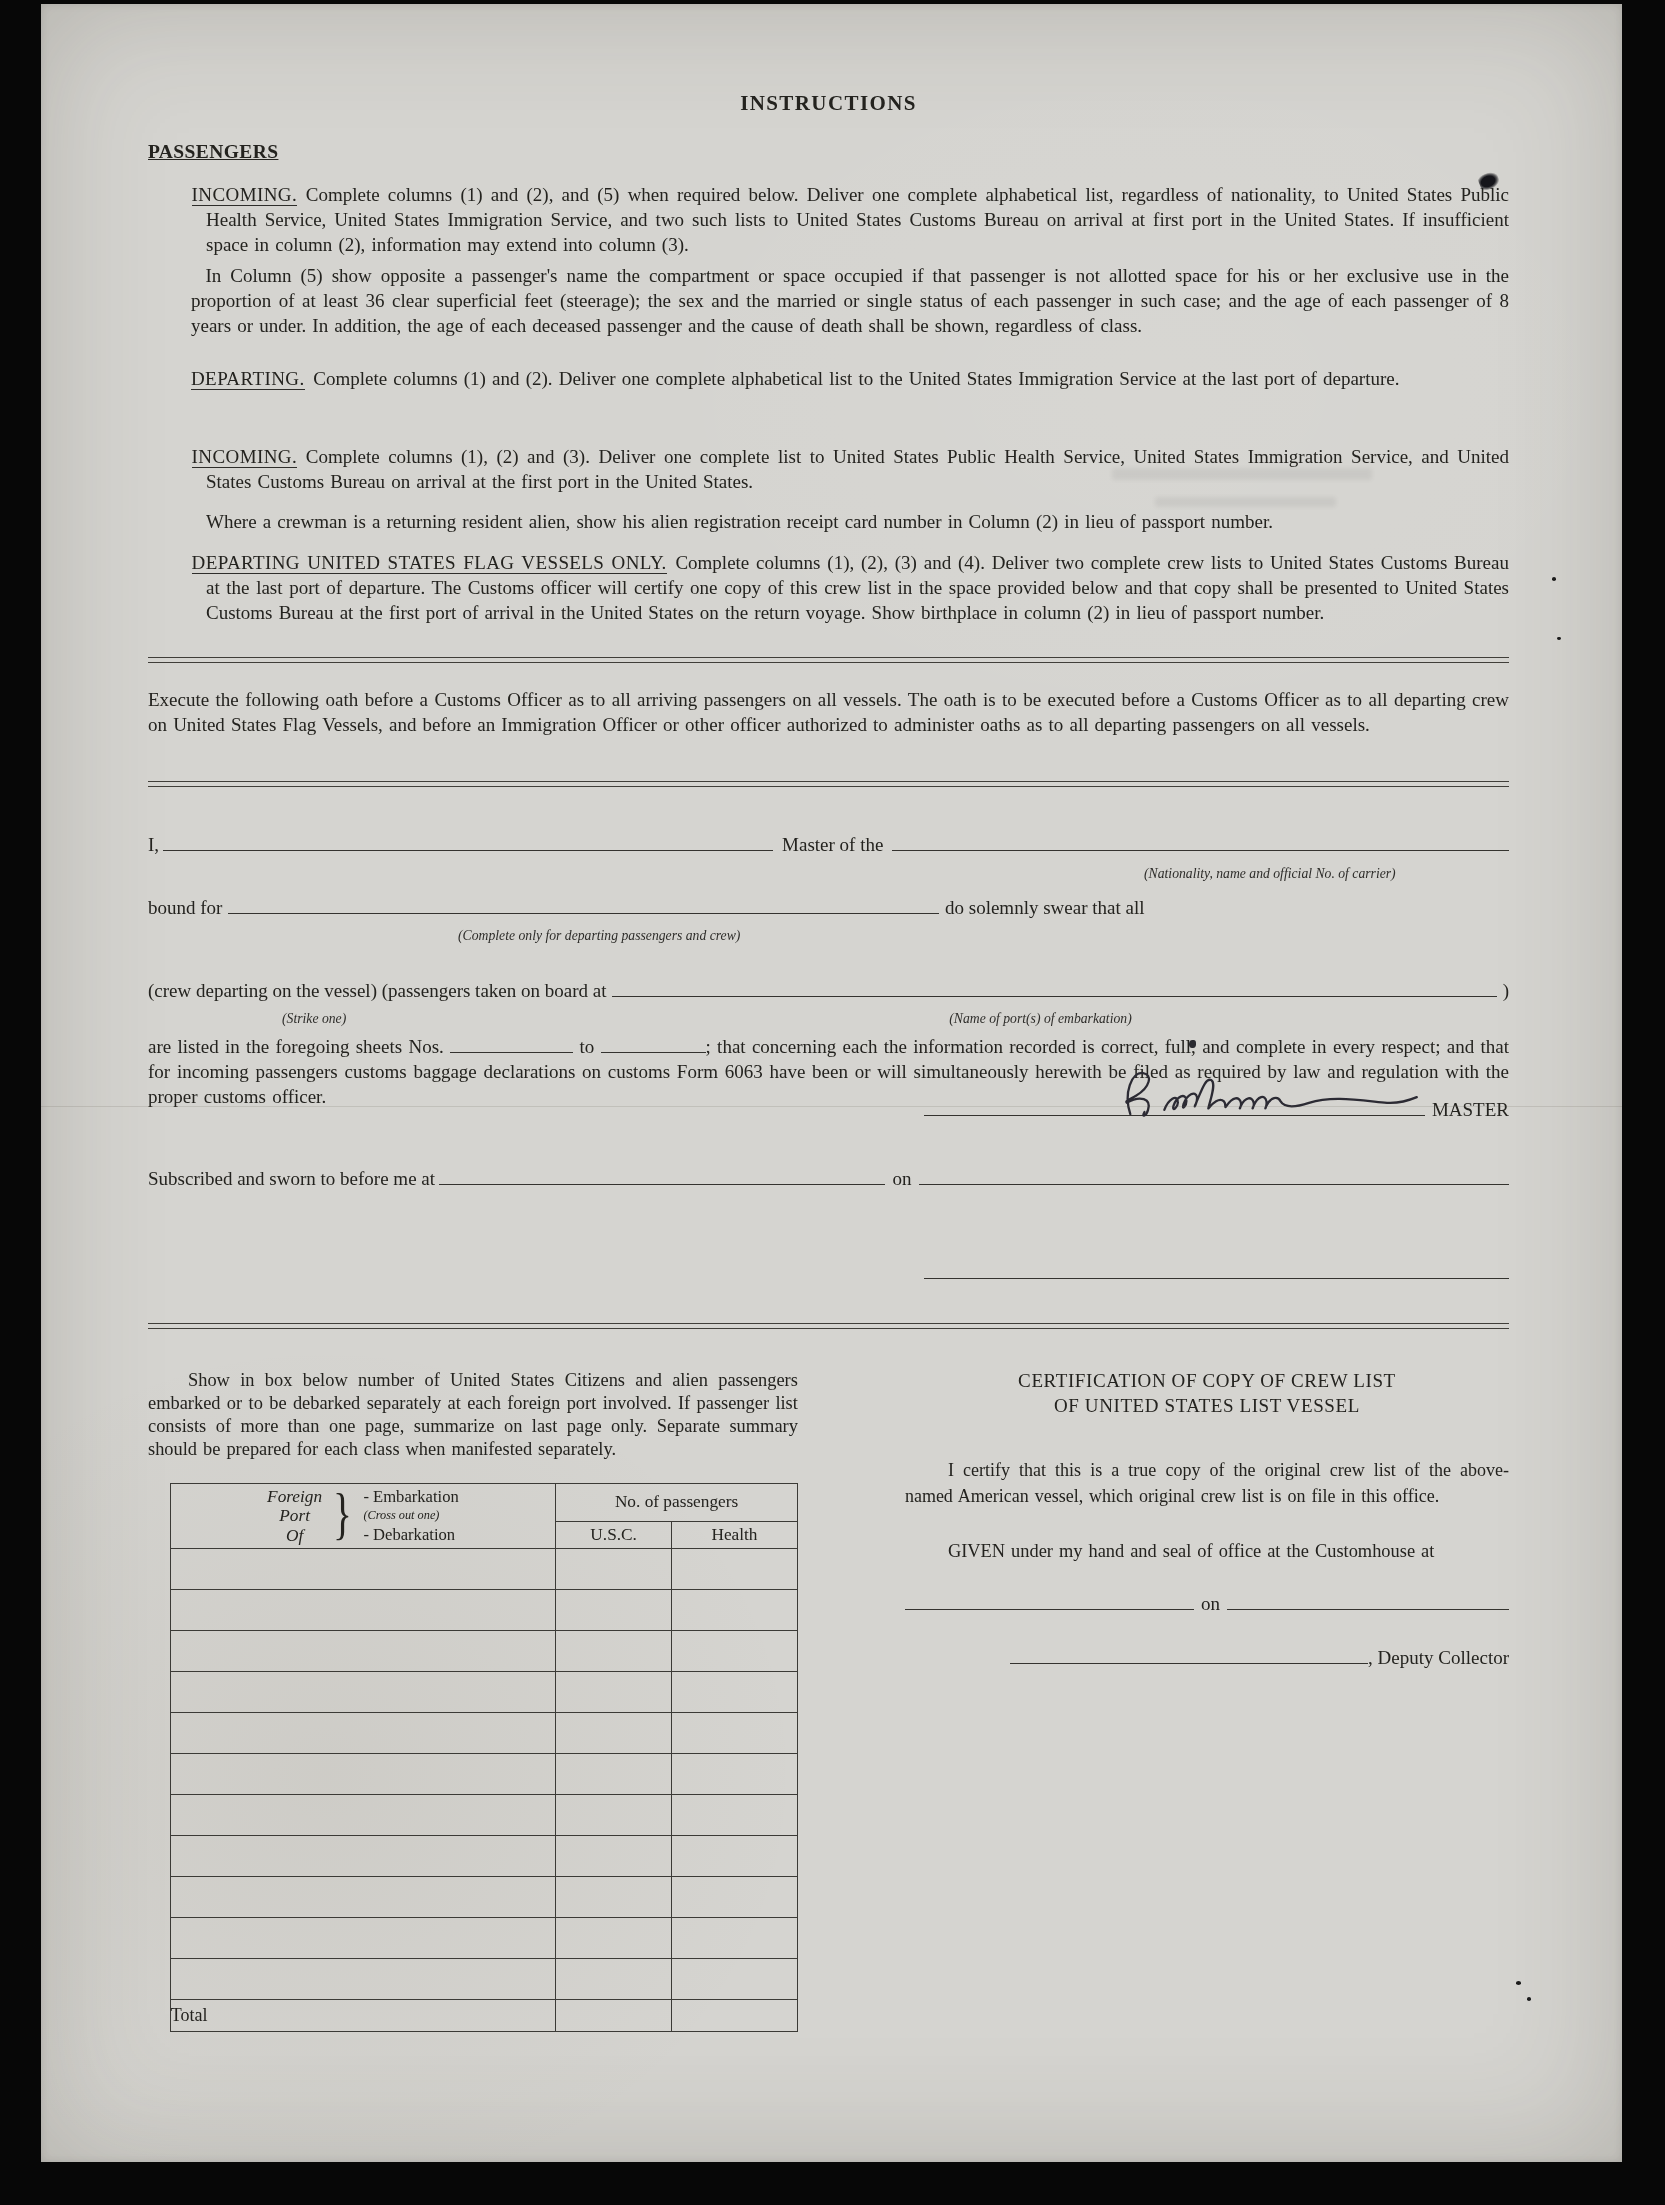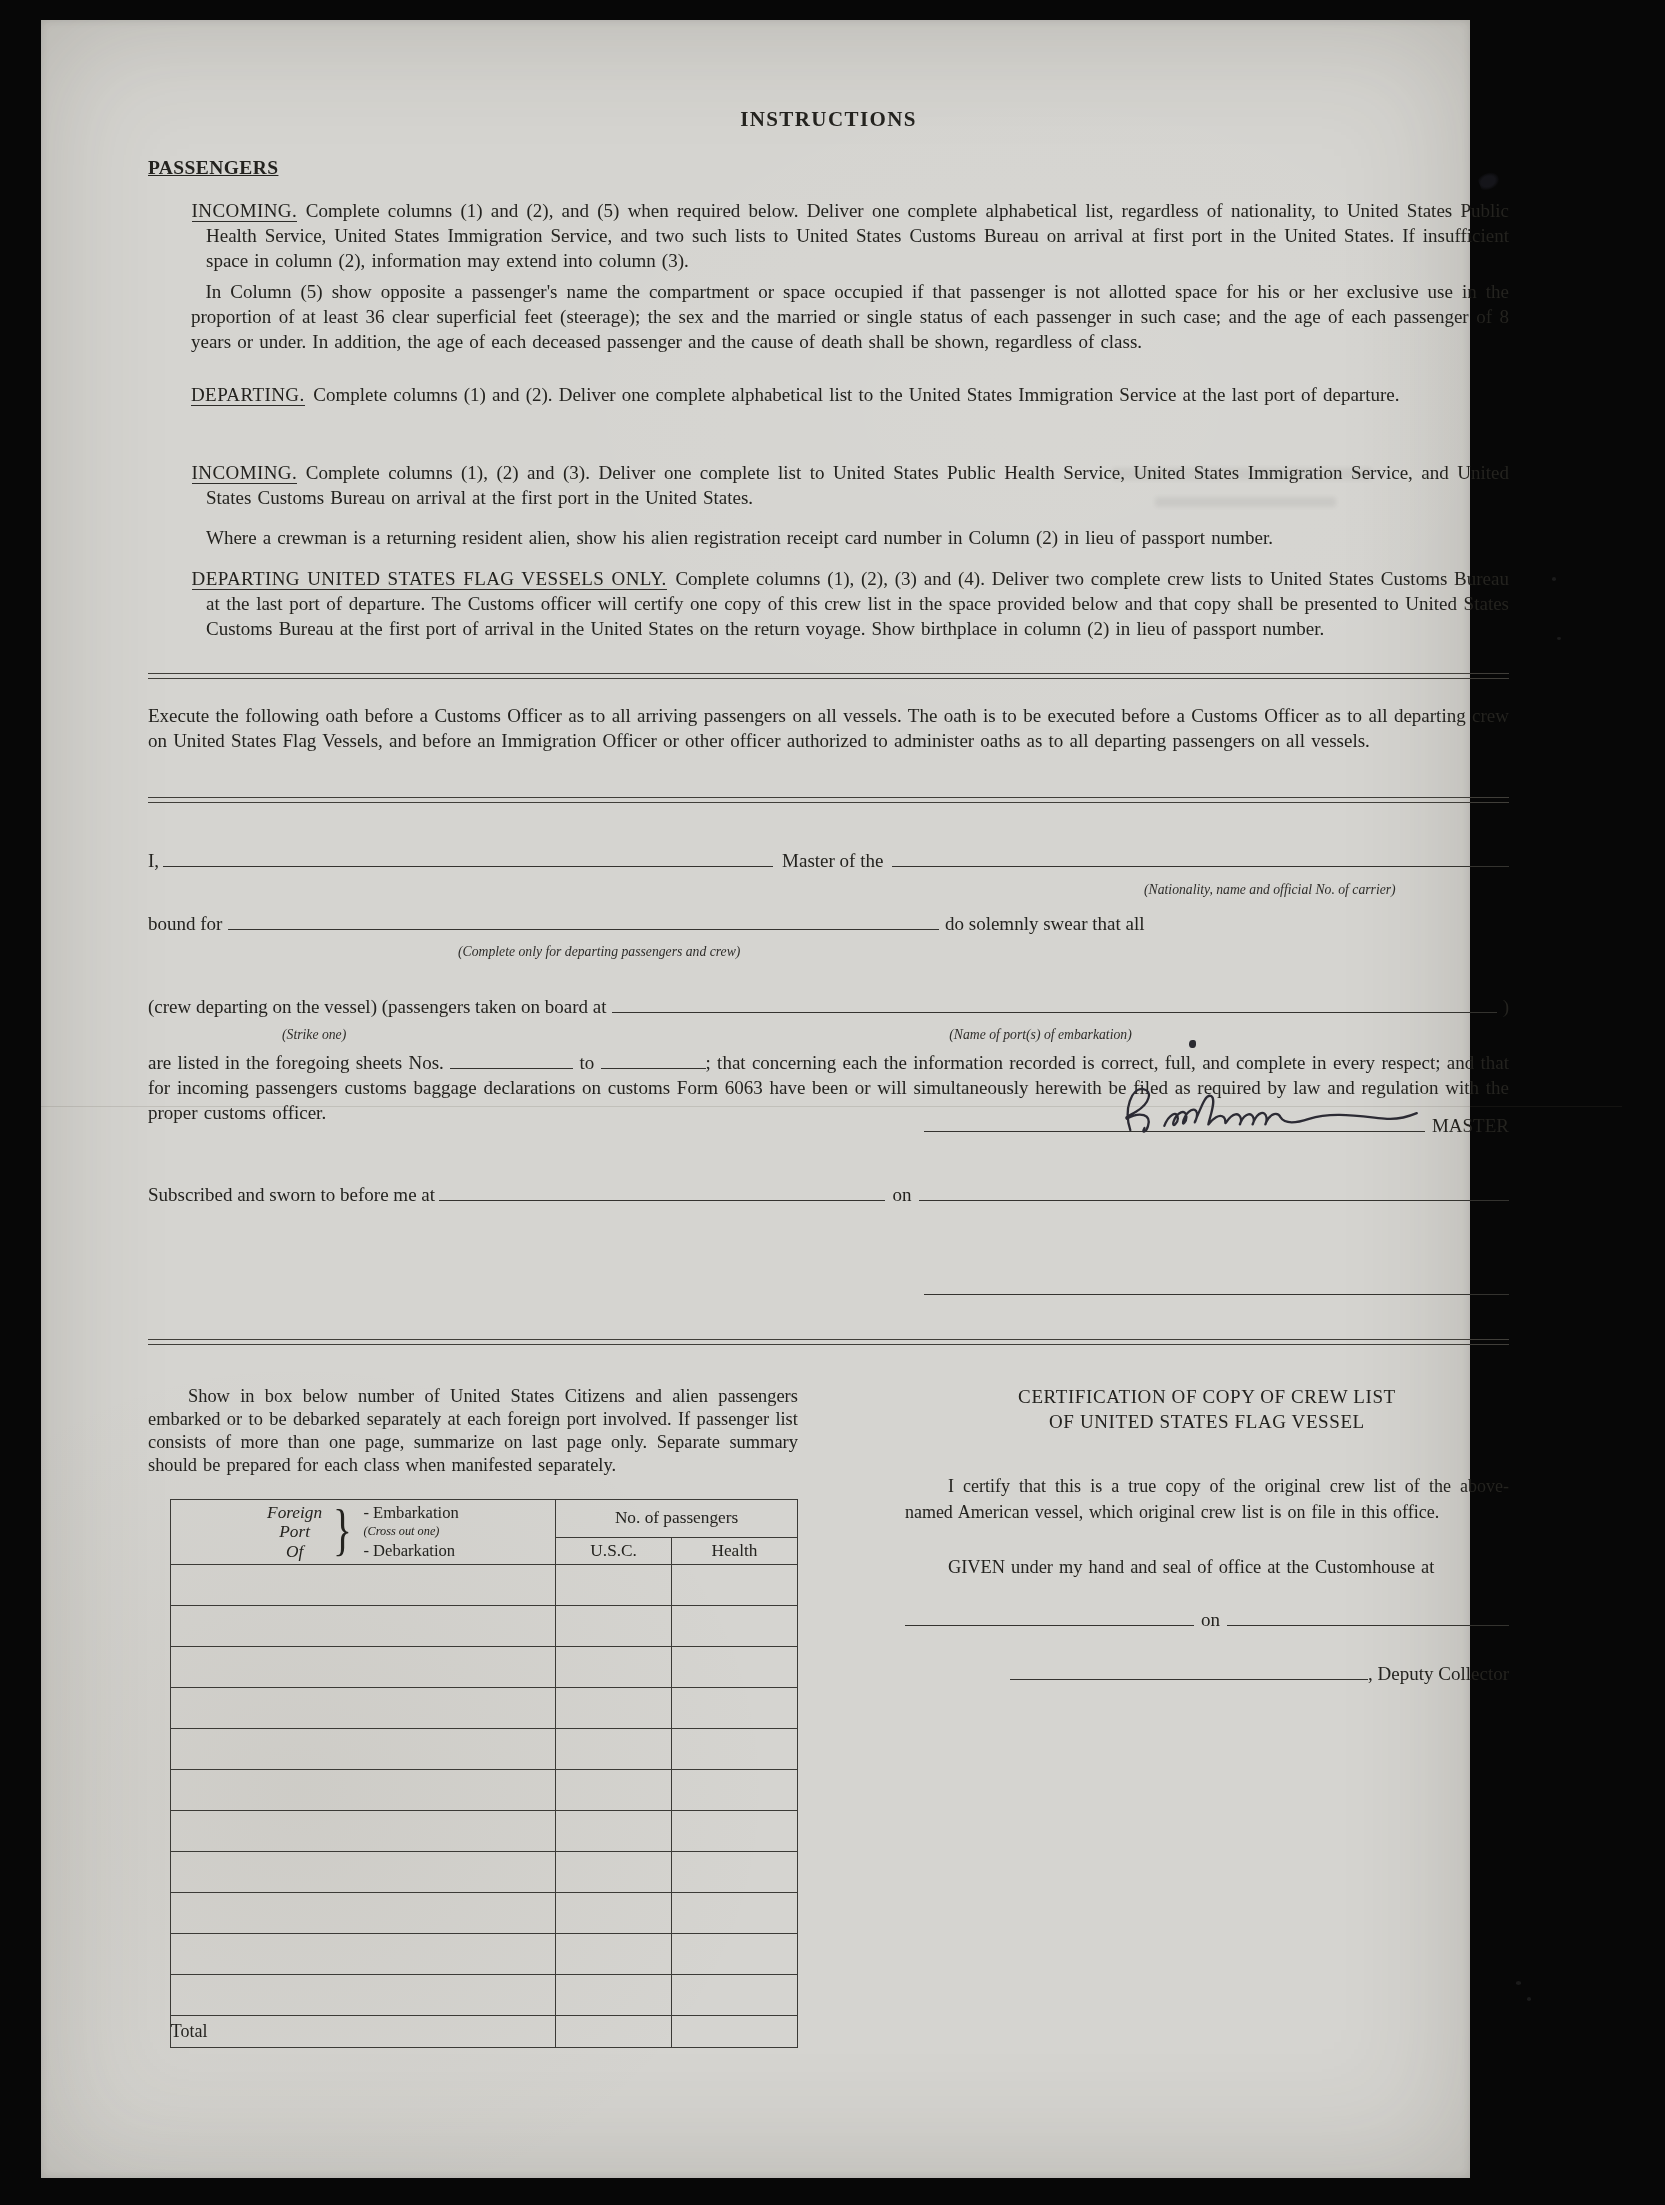--- a/index.html
+++ b/index.html
@@ -3,21 +3,21 @@
 <meta charset="utf-8">
 <style>
   * { margin:0; padding:0; box-sizing:border-box; }
   html,body { background:#070707; }
   body {
     width:1666px; height:2205px; position:relative;
     font-family:"Liberation Serif","DejaVu Serif",serif;
     color:#24231f;
   }
   .paper {
-    position:absolute; left:41px; top:20px; width:1429px; height:2158px;
+    position:absolute; left:41px; top:4px; width:1581px; height:2158px;
     background:
       radial-gradient(939px 650px at 70% 18%, rgba(255,255,255,.05), transparent 60%),
       radial-gradient(794px 722px at 18% 82%, rgba(110,100,80,.07), transparent 60%),
       #d5d4d0;
     box-shadow: inset 0 0 123px rgba(70,62,48,.22), inset 0 0 8.7px rgba(0,0,0,.12);
   }
   .blk { position:absolute; left:107px; width:1361px; }
   .title { text-align:center; font-weight:bold; font-size:21px; letter-spacing:1.4px; }
   .h { font-weight:bold; font-size:19.5px; letter-spacing:0.4px;text-decoration:underline; }
   .p { font-size:19px; line-height:25px; text-align:justify; word-spacing:1.4px; }
@@ -247,21 +247,21 @@
             <td class="totalcell">Total</td>
             <td></td>
             <td></td>
           </tr>
         </tfoot>
       </table>
     </div>
 
     <div class="rcol">
       <div class="certtitle">CERTIFICATION OF COPY OF CREW LIST</div>
-      <div class="certtitle">OF UNITED STATES FLAG VESSEL</div>
+      <div class="certtitle">OF UNITED STATES LIST VESSEL</div>
       <p class="p certbody">I certify that this is a true copy of the original crew list of the above-named American vessel, which original crew list is on file in this office.</p>
       <p class="p certgiven">GIVEN under my hand and seal of office at the Customhouse at</p>
       <div class="frow certon">
         <span class="blank" style="flex:0 0 289px"></span>
         <span class="lbl" style="padding:0 7.2px">on</span>
         <span class="blank" style="flex:1"></span>
       </div>
       <div class="frow certdep">
         <span class="blank" style="flex:1;margin-left:105px"></span>
         <span class="lbl">, Deputy Collector</span>

